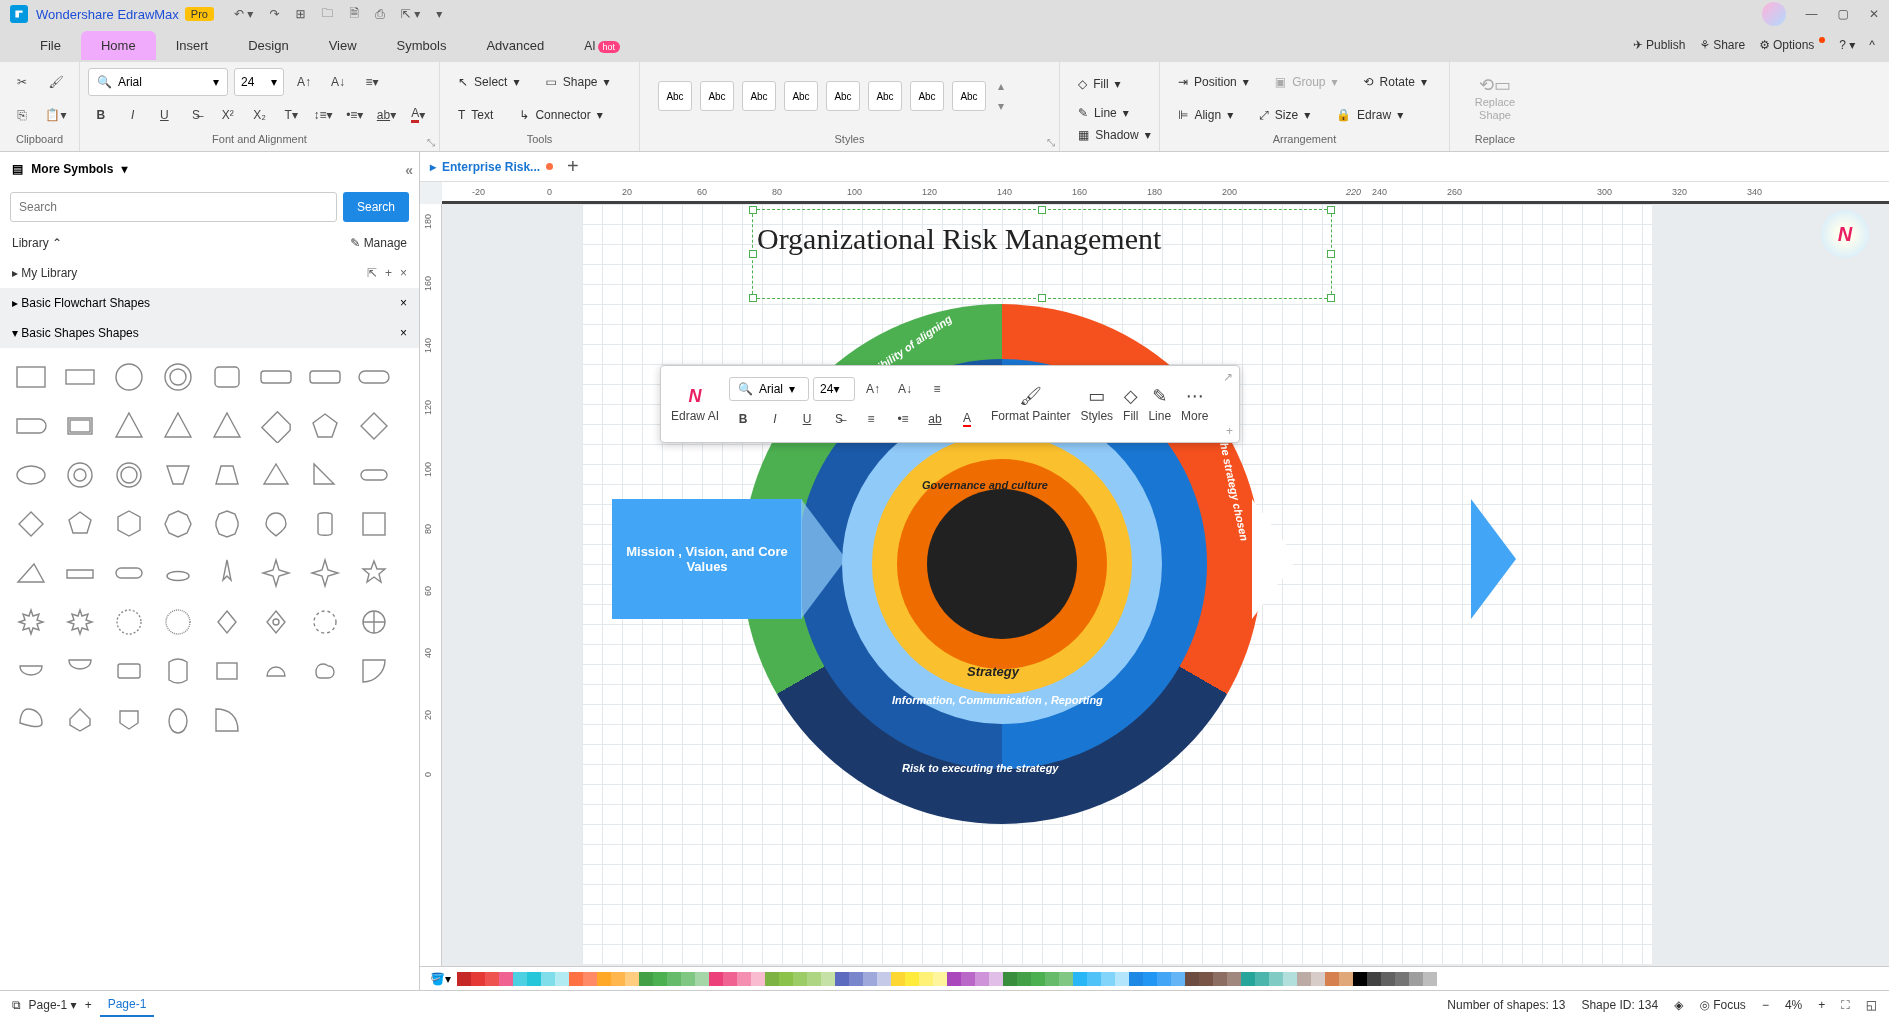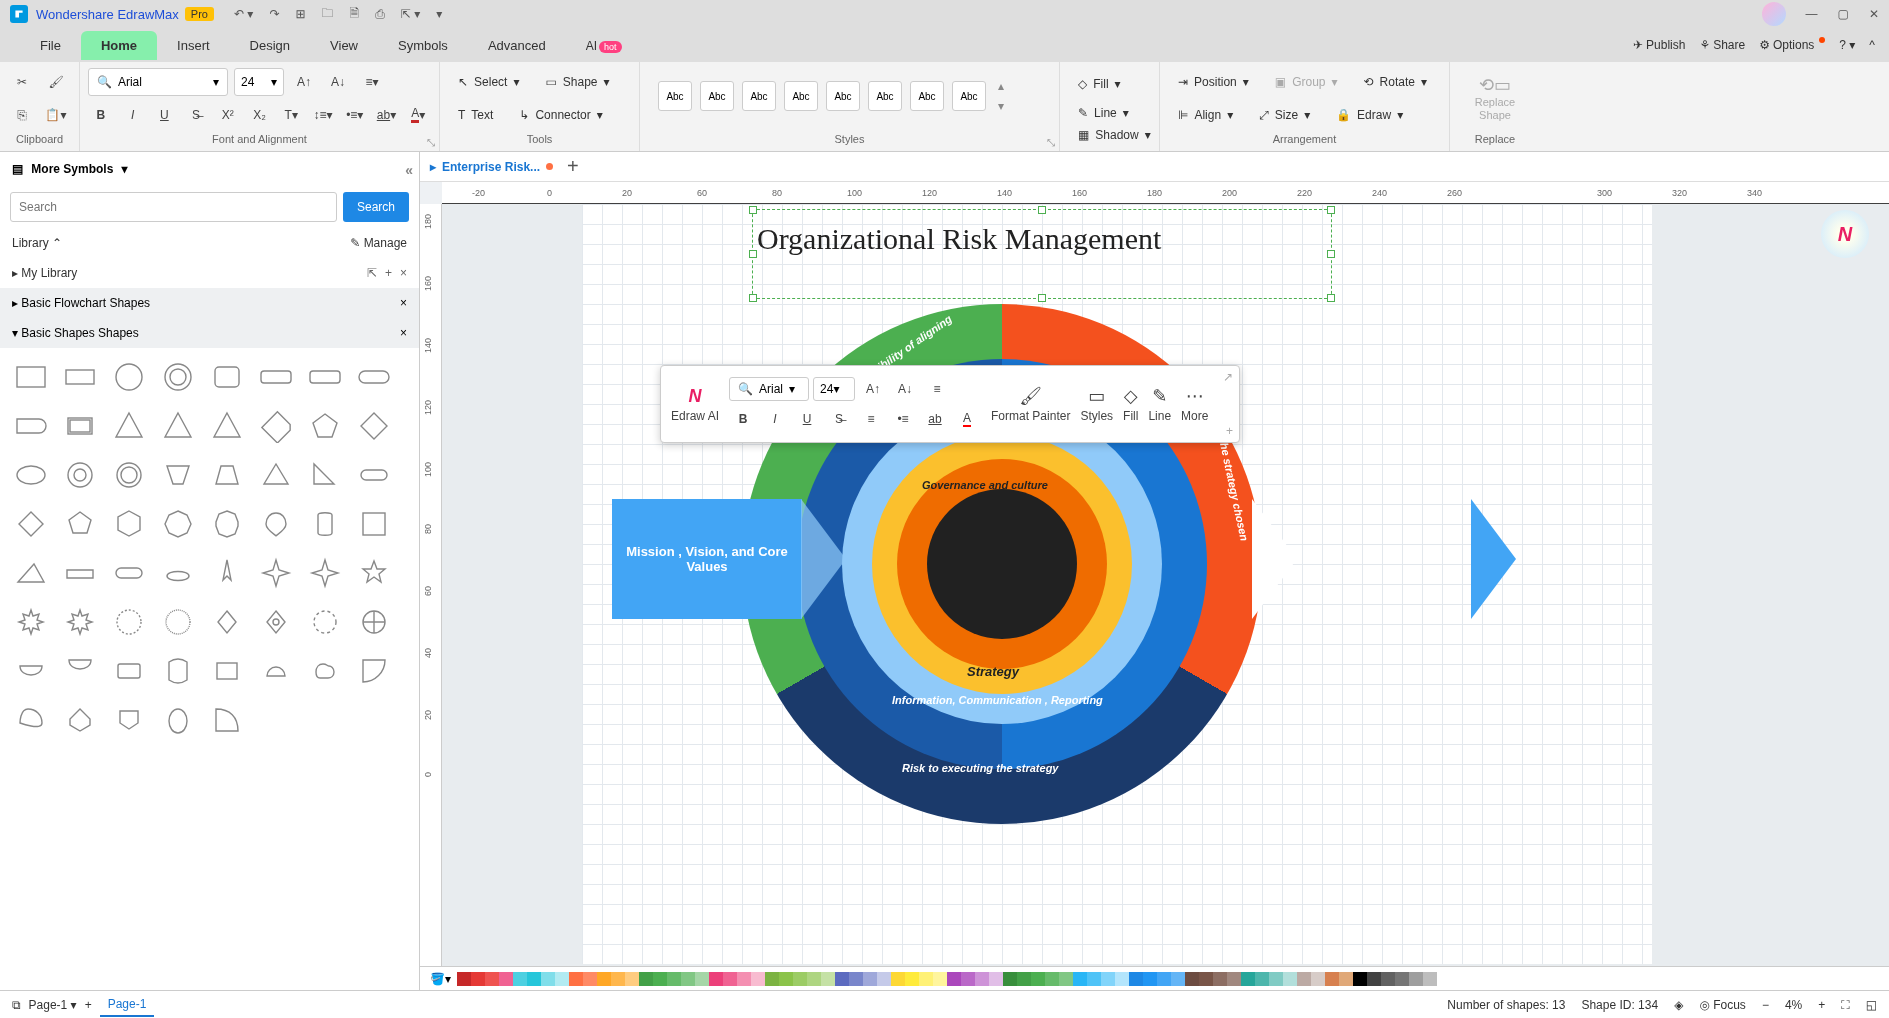--- a/index.html
+++ b/index.html
@@ -9,21 +9,21 @@
 .app-icon svg{width:12px;height:12px}
 .titlebar-title{font-size:13px;color:#1d4ed8}
 .pro-badge{background:#ffc107;color:#333;padding:1px 6px;border-radius:3px;font-size:11px;margin-left:6px}
 .titlebar-actions{display:flex;gap:16px;margin-left:20px;align-items:center}
 .titlebar-actions span{color:#555;cursor:pointer}
 .win-ctrls{margin-left:auto;display:flex;gap:20px;align-items:center}
 .win-ctrls span{color:#555}
 .avatar{width:24px;height:24px;background:linear-gradient(135deg,#ffb3d9,#b3d9ff);border-radius:50%}
 .menubar{height:34px;background:#dedede;display:flex;align-items:center;padding-left:20px}
 .menu-item{padding:7px 20px;color:#333;font-size:13px;cursor:pointer}
-.menu-item.active{background:#86efac;border-radius:6px 6px 0 0;font-weight:bold}
+.menu-item.active{background:#f0abfc;border-radius:6px 6px 0 0;font-weight:normal}
 .hot{background:#ff4081;color:#fff;font-size:9px;padding:1px 5px;border-radius:8px;margin-left:2px}
 .menubar-right{margin-left:auto;display:flex;gap:14px;padding-right:14px;align-items:center}
 .menubar-right span{font-size:12px;color:#333;display:flex;align-items:center;gap:3px}
 .opt-dot{width:6px;height:6px;background:#ff4500;border-radius:50%;margin-left:2px;margin-top:-10px}
 .ribbon{height:90px;background:#f3f3f3;display:flex;border-bottom:1px solid #ccc}
 .ribbon-group{border-right:1px solid #ddd;padding:4px 8px;display:flex;flex-direction:column;height:100%}
 .rg-row{display:flex;align-items:center;gap:6px;height:36px}
 .rg-label{font-size:11px;color:#666;text-align:center;margin-top:auto;padding:2px 0}
 .ico-btn{width:28px;height:26px;display:flex;align-items:center;justify-content:center;cursor:pointer;color:#444}
 .font-sel{width:140px;height:28px;border:1px solid #ccc;border-radius:3px;background:#fff;display:flex;align-items:center;padding:0 8px;gap:6px}
@@ -40,21 +40,21 @@
 .lib-row .r{display:flex;gap:8px;color:#666}
 .shape-cat{padding:8px 12px;background:#eef0f2;display:flex;align-items:center;justify-content:space-between;font-size:13px}
 .shapes-grid{padding:8px 10px;display:flex;flex-wrap:wrap;gap:8px;overflow:auto;background:#fff}
 .shape-cell{width:41px;height:41px;display:flex;align-items:center;justify-content:center}
 .shape-cell svg{width:34px;height:34px}
 .shape-cell svg *{fill:none;stroke:#888;stroke-width:1.4}
 .canvas-area{flex:1;position:relative;background:#eef1f4;overflow:hidden}
 .tab-strip{height:30px;background:#fff;border-bottom:1px solid #ddd;display:flex;align-items:center;padding-left:10px;gap:14px}
 .doc-tab{display:flex;align-items:center;gap:6px;color:#1976d2;font-weight:bold;font-size:13px}
 .doc-dot{width:7px;height:7px;background:#ff7043;border-radius:50%}
-.ruler-h{position:absolute;top:30px;left:22px;right:0;height:22px;background:#fff;border-bottom:1px solid #404040;display:flex;align-items:center;overflow:hidden}
+.ruler-h{position:absolute;top:30px;left:22px;right:0;height:22px;background:#fff;border-bottom:3px solid #404040;display:flex;align-items:center;overflow:hidden}
 .ruler-h span{position:absolute;font-size:9px;color:#666}
 .ruler-v{position:absolute;top:52px;left:0;bottom:0;width:22px;background:#fff;border-right:1px solid #ccc}
 .ruler-v span{position:absolute;font-size:9px;color:#666;writing-mode:vertical-rl;transform:rotate(180deg)}
 .canvas{position:absolute;top:52px;left:22px;right:0;bottom:0;background:#e8ecef;overflow:auto}
 .page{position:absolute;left:140px;top:0;width:1070px;height:760px;background:#fff;background-image:linear-gradient(#e3e8ed 1px,transparent 1px),linear-gradient(90deg,#e3e8ed 1px,transparent 1px);background-size:20px 20px}
 .diagram-title{position:absolute;left:175px;top:18px;font-size:30px;color:#222;font-family:serif}
 .sel-box{position:absolute;left:170px;top:5px;width:580px;height:90px;border:1px dashed #4caf50;pointer-events:none}
 .sel-handle{position:absolute;width:8px;height:8px;background:#fff;border:1px solid #4caf50}
 .ring{position:absolute;border-radius:50%}
 .arrow-box{position:absolute;background:#42a5f5;color:#fff;display:flex;align-items:center;justify-content:center;text-align:center;font-size:13px;font-weight:bold;height:120px}
@@ -591,21 +591,21 @@
         <span style="left: 105px;">0</span>
         <span style="left: 180px;">20</span>
         <span style="left: 255px;">60</span>
         <span style="left: 330px;">80</span>
         <span style="left: 405px;">100</span>
         <span style="left: 480px;">120</span>
         <span style="left: 555px;">140</span>
         <span style="left: 630px;">160</span>
         <span style="left: 705px;">180</span>
         <span style="left: 780px;">200</span>
-        <span style="left: 855px;">220</span>
+        <span style="left: 904px; font-style: italic;">220</span>
         <span style="left: 930px;">240</span>
         <span style="left: 1005px;">260</span>
         <span style="left: 1080px; margin-top: 48px;">280</span>
         <span style="left: 1155px;">300</span>
         <span style="left: 1230px;">320</span>
         <span style="left: 1305px;">340</span>
       </div>
     <div class="ruler-v" id="ruler-v">
         <span style="top: 10px; left: 3px;">180</span>
         <span style="top: 72px; left: 3px;">160</span>

